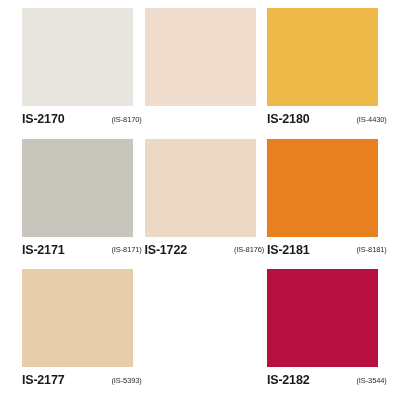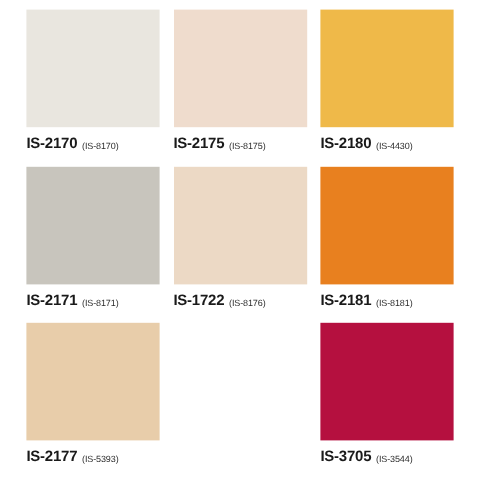--- a/index.html
+++ b/index.html
@@ -35,23 +35,24 @@
     flex-direction: column;
   }
   .swatch-chip {
     width: 111px;
     height: 98px;
     display: block;
   }
   .swatch-caption {
     display: flex;
     flex-direction: row;
-    align-items: flex-end;
+    align-items: center;
     padding-top: 6px;
     white-space: nowrap;
+    gap: 43px;
   }
   .code-primary {
     font-size: 12.5px;
     font-weight: bold;
     color: #1a1a1a;
     letter-spacing: -0.2px;
   }
   .code-secondary {
     font-size: 7.5px;
     font-weight: normal;
@@ -68,24 +69,20 @@
   <div class="swatch-row">
     <div class="swatch-cell">
       <div class="swatch-chip" style="background-color: rgb(233, 230, 223);"></div>
       <div class="swatch-caption">
         <span class="code-primary">IS-2170</span>
         <span class="code-secondary">(IS-8170)</span>
       </div>
     </div>
     <div class="swatch-cell">
       <div class="swatch-chip" style="background-color: rgb(239, 220, 205);"></div>
-      <div class="swatch-caption">
-        <span class="code-primary">IS-2175</span>
-        <span class="code-secondary">(IS-8175)</span>
-      </div>
     </div>
     <div class="swatch-cell">
       <div class="swatch-chip" style="background-color: rgb(239, 185, 73);"></div>
       <div class="swatch-caption">
         <span class="code-primary">IS-2180</span>
         <span class="code-secondary">(IS-4430)</span>
       </div>
     </div>
   </div>
 
@@ -117,19 +114,19 @@
     <div class="swatch-cell">
       <div class="swatch-chip" style="background-color: rgb(232, 205, 170);"></div>
       <div class="swatch-caption">
         <span class="code-primary">IS-2177</span>
         <span class="code-secondary">(IS-5393)</span>
       </div>
     </div>
     <div class="swatch-cell">
       <div class="swatch-chip" style="background-color: rgb(181, 16, 63);"></div>
       <div class="swatch-caption">
-        <span class="code-primary">IS-3705</span>
+        <span class="code-primary">IS-2182</span>
         <span class="code-secondary">(IS-3544)</span>
       </div>
     </div>
   </div>
 
 </div>
 
 </body></html>

